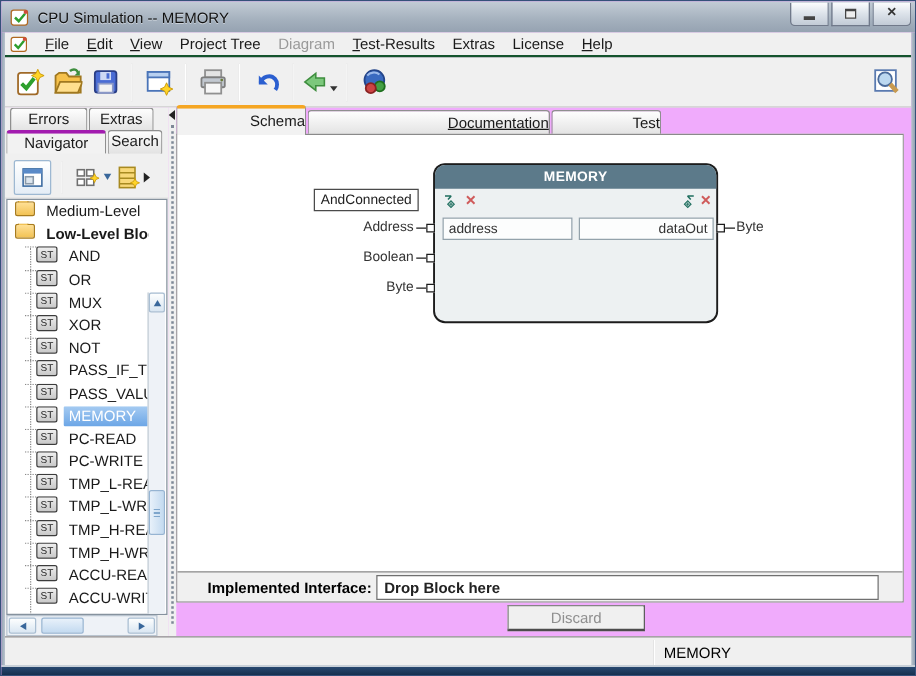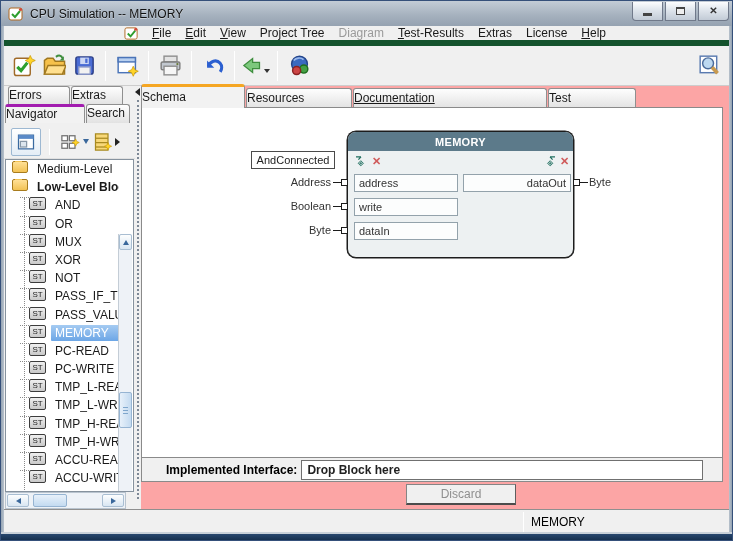--- a/index.html
+++ b/index.html
@@ -1,20 +1,20 @@
 <!DOCTYPE html>
 <html><head>
 <meta charset="utf-8">
 <style>
   html,body{margin:0;padding:0;background:#cfd8e0;}
   *{box-sizing:border-box;}
   .window{
     position:relative;width:733px;height:541px;overflow:hidden;
     font-family:"Liberation Sans",sans-serif;font-size:12px;color:#1a1a1a;
-    background:#fca5a5;border:1px solid #35507a;
+    background:#f0abfc;border:1px solid #35507a;
   }
   
   .titlebar{position:absolute;left:0;top:0;right:0;height:25px;
     background:linear-gradient(#c3ccd6,#a4b0bd 60%,#95a2b1);
     display:flex;align-items:center;padding-left:7px;}
   .titlebar .app-ico{width:16px;height:16px;margin-right:6px;flex:0 0 auto;}
   .title-text{font-size:12px;color:#111;text-shadow:0 1px 0 rgba(255,255,255,.45);}
   .winbtns{position:absolute;right:3px;top:1px;display:flex;gap:2px;}
   .winbtn{width:31px;height:19px;border:1px solid #70798a;border-top:none;
     background:linear-gradient(#fcfdfe,#dfe5ec 45%,#c2cbd6);
@@ -24,38 +24,38 @@
   .glyph-min{width:9px;height:3px;background:#444;margin-top:7px;}
   .glyph-restore{width:9px;height:8px;border:1px solid #444;background:#eee;border-top-width:2px;}
   .glyph-close{font-weight:bold;color:#333;}
   .edge-l,.edge-r{position:absolute;top:25px;bottom:8px;width:3px;
     background:linear-gradient(90deg,#93a2b2,#b9c3cd);}
   .edge-l{left:0;} .edge-r{right:0;background:linear-gradient(90deg,#b9c3cd,#93a2b2);}
   .edge-b{position:absolute;left:0;right:0;bottom:0;height:8px;
     background:linear-gradient(#c8d0d8 0 2px,#27476e 2px,#16304f);}
   
   .menubar{position:absolute;left:3px;right:3px;top:25px;height:20px;background:#f0f0f0;
-    display:flex;align-items:center;border-bottom:6px solid #14532d;justify-content:center;}
+    display:flex;align-items:center;border-bottom:2px solid #14532d;}
   .menubar .app-ico{width:15px;height:15px;margin:0 6px 0 4px;}
   .menu-item{padding:1px 7px;cursor:default;}
   .menu-item.disabled{color:#9a9a9a;}
   
   .toolbar{position:absolute;left:3px;right:3px;top:45px;height:40px;background:#f0f0f0;
     display:flex;align-items:center;padding:0 5px;border-bottom:1px solid #cdcdcd;}
   .tbtn{width:30px;height:32px;display:flex;align-items:center;justify-content:center;border:1px solid transparent;}
   .tbtn svg{width:23px;height:23px;}
   .tsep{width:1px;height:30px;background:#c6c6c6;border-right:1px solid #fff;margin:0 6px;}
   .tspacer{flex:1;}
   .dropdown-chevron{width:0;height:0;border-left:3px solid transparent;border-right:3px solid transparent;
     border-top:4px solid #333;margin-left:2px;margin-top:10px;}
   
   .leftpanel{position:absolute;left:3px;top:85px;width:131px;height:423px;background:#f0f0f0;}
   .side-tab{position:absolute;height:19px;border:1px solid #8f8f8f;border-bottom:none;
     border-radius:3px 3px 0 0;background:linear-gradient(#fefefe,#e2e2e2);
-    text-align:left;line-height:17px;font-size:12px;}
+    text-align:center;line-height:17px;font-size:12px;}
   .side-tab.sel{background:#f2f2f2;border-top:3px solid #a21caf;line-height:14px;z-index:2;}
   .row1{top:0;} .row2{top:18px;}
   .navtools{position:absolute;left:0;top:39px;width:131px;height:34px;display:flex;align-items:center;
     border-bottom:1px solid #e0e0e0;}
   .navbtn{display:flex;align-items:center;justify-content:center;height:28px;padding:0 2px;}
   .navbtn.boxed{border:1px solid #9db8d2;background:linear-gradient(#fff,#e4edf6);border-radius:2px;margin-left:7px;width:30px;}
   .navbtn svg{width:20px;height:20px;}
   .nsep{width:1px;height:26px;background:#c6c6c6;border-right:1px solid #fff;margin:0 8px;}
   .mini-arrow-r{width:0;height:0;border-top:4px solid transparent;border-bottom:4px solid transparent;border-left:5px solid #222;margin-left:2px;}
   
@@ -94,21 +94,21 @@
   .tri.left{border-top:3.5px solid transparent;border-bottom:3.5px solid transparent;border-right:5px solid #39679b;}
   .tri.right{border-top:3.5px solid transparent;border-bottom:3.5px solid transparent;border-left:5px solid #39679b;}
   
   .splitter{position:absolute;left:134px;top:85px;width:6px;height:423px;background:#f0f0f0;}
   .splitter::after{content:"";position:absolute;left:2px;top:14px;bottom:10px;border-left:2px dotted #7d8896;}
   .split-arrow{position:absolute;left:0;top:2px;width:0;height:0;
     border-top:4px solid transparent;border-bottom:4px solid transparent;border-right:5px solid #222;}
   
   .maintabs{position:absolute;left:140px;top:85px;width:582px;height:22px;display:flex;align-items:flex-end;}
   .mtab{height:20px;border:1px solid #8f8f8f;border-bottom:none;border-radius:3px 3px 0 0;
-    background:linear-gradient(#fefefe,#e2e2e2);text-align:left;line-height:18px;margin-right:1px;}
+    background:linear-gradient(#fefefe,#e2e2e2);text-align:right;line-height:18px;margin-right:1px;}
   .mtab.sel{height:24px;border-top:3px solid #f5a623;background:#f2f2f2;line-height:20px;position:relative;z-index:3;}
   .mt1{width:104px;} .mt2{width:82px;} .mt3{width:106px;} .mt4{width:194px;text-decoration:underline;} .mt5{width:88px;}
   
   .content{position:absolute;left:140px;top:106px;width:582px;height:375px;border:1px solid #8a8a8a;background:#fff;}
   .canvas{position:absolute;left:0;top:0;right:0;height:349px;background:#fff;}
   .iface-row{position:absolute;left:0;right:0;top:349px;height:24px;background:#f0f0f0;
     border-top:1px solid #8a8a8a;display:flex;align-items:center;font-weight:bold;}
   .iface-label{margin-left:24px;color:#000;}
   .iface-field{margin-left:4px;width:402px;height:20px;background:#fff;border:1px solid #707070;
     line-height:18px;padding:0 5px;color:#222;}
@@ -409,21 +409,20 @@
         </span>
     </div>
   </div>
 
   <div class="splitter">
     <span class="split-arrow"></span>
   </div>
 
   <div class="maintabs">
     <div class="mtab mt1 sel"><span>Schema</span></div>
-    <div class="mtab mt3"><span>Resources</span></div>
     <div class="mtab mt4"><span>Documentation</span></div>
     <div class="mtab mt5"><span>Test</span></div>
   </div>
 
   <div class="content">
     <div class="canvas">
 
       <div class="float-label">AndConnected</div>
 
       <div class="port-label in" style="left:99px;top:67px;">Address</div>
@@ -448,22 +447,20 @@
             <svg viewBox="0 0 12 12">
                 <path d="M11 1.8H6M6 1.8l2.6 2.8" stroke="#1e6e5e" stroke-width="1.2" fill="none"></path>
                 <path d="M3.6 8.3l2.6-2.6 2.6 2.6-2.6 2.6z" fill="none" stroke="#1e6e5e" stroke-width=".9"></path>
                 <path d="M6.2 6.8v3M4.7 8.3h3" stroke="#1e6e5e" stroke-width=".8"></path>
               </svg>
           </span>
           <span class="bx" style="left:212px;top:0;">✕</span>
         </div>
 
         <div class="bfield" style="left:6px;top:42px;">address</div>
-        <div class="bfield" style="left:6px;top:66px;">write</div>
-        <div class="bfield" style="left:6px;top:90px;">dataIn</div>
         <div class="bfield out" style="left:115px;top:42px;">dataOut</div>
 
         <span class="pin-dash" style="left:-15px;top:50px;"></span>
         <span class="pin" style="left:-7px;top:47px;"></span>
         <span class="pin-dash" style="left:-15px;top:74px;"></span>
         <span class="pin" style="left:-7px;top:71px;"></span>
         <span class="pin-dash" style="left:-15px;top:98px;"></span>
         <span class="pin" style="left:-7px;top:95px;"></span>
         <span class="pin" style="left:225px;top:47px;"></span>
         <span class="pin-dash" style="left:232px;top:50px;"></span>

